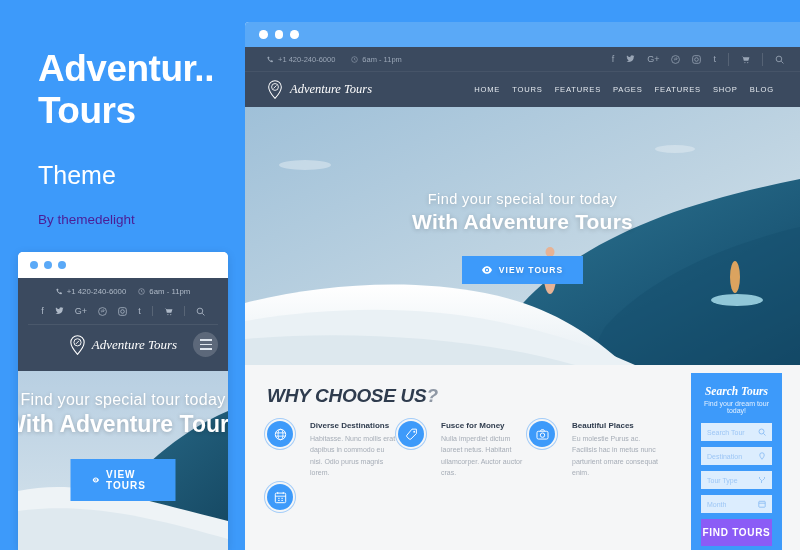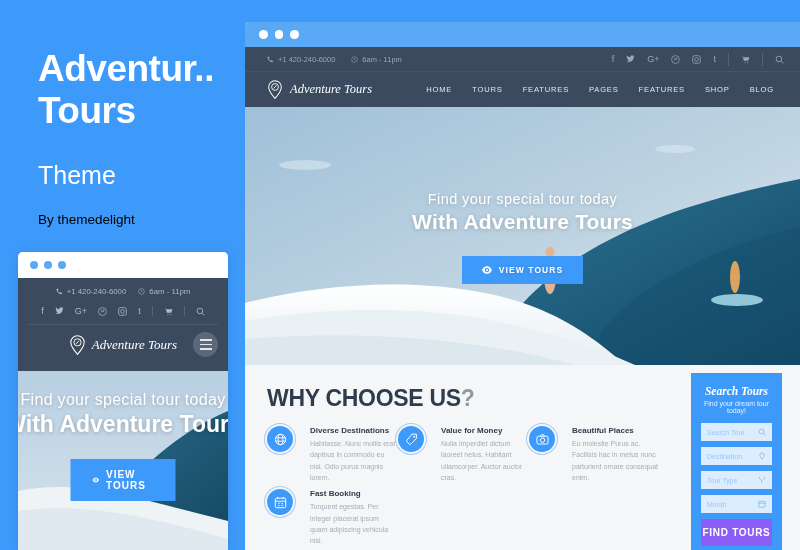--- a/index.html
+++ b/index.html
@@ -24,21 +24,21 @@
     line-height: 1.13;
     letter-spacing: -0.5px;
   }
   .promo-sub {
     color: #ffffff;
     font-size: 25px;
     font-weight: 300;
     margin-top: 29px;
   }
   .promo-by {
-    color: #000000;
+    color: #4c1d95;
     font-size: 13.5px;
     margin-top: 22px;
     font-weight: 400;
   }
 
   
   .mobile-win {
     position: absolute;
     left: 18px; top: 252px;
     width: 210px; height: 298px;
@@ -138,21 +138,21 @@
     display: flex; align-items: center; justify-content: space-between;
     padding: 0 26px 0 22px;
     border-top: 1px solid rgba(255,255,255,.06);
     position: relative;
   }
   .d-logo { display: flex; align-items: center; gap: 7px; }
   .d-logo-txt {
     font-family: "Liberation Serif", serif; font-style: italic;
     color: #fff; font-size: 12.5px;
   }
-  .d-menu { display: flex; gap: 20px; align-items: center; }
+  .d-menu { display: flex; gap: 12px; align-items: center; }
   .d-menu a {
     color: #e3e8ee; font-size: 7.6px; letter-spacing: .8px;
     text-decoration: none; position: relative; padding: 12px 0;
   }
   .d-menu a.active::after {
     content: ""; position: absolute; left: 50%; transform: translateX(-50%);
     bottom: -7px; width: 22px; height: 3px; background: #3d9afa;
   }
 
   
@@ -168,22 +168,22 @@
   .d-btn {
     display: inline-flex; align-items: center; gap: 7px;
     background: #3d9afa; color: #fff;
     font-size: 8.5px; font-weight: bold; letter-spacing: 1.1px;
     padding: 9px 20px; margin-top: 22px;
   }
 
   
   .d-why { background: #f5f6f7; padding: 20px 0 0 0; height: 185px; position: relative; }
   .why-title {
-    font-size: 23px; color: #2f3c4e; font-weight: bold;
-    letter-spacing: -.3px; padding-left: 22px; margin-bottom: 14px;
+    font-size: 19px; color: #2f3c4e; font-weight: bold;
+    letter-spacing: -.3px; padding-left: 22px; margin-bottom: 14px; font-style: italic;
   }
   .why-title .q { color: #8f98a5; font-weight: bold; }
   .feat-grid {
     display: grid;
     grid-template-columns: repeat(3, 130px);
     gap: 6px 1px;
     padding-left: 22px;
   }
   .feat { display: flex; gap: 17px; }
   .f-ic {
@@ -485,21 +485,21 @@
       </div>
 
       <div class="feat">
         <span class="f-ic">
           <svg width="13" height="13" viewBox="0 0 16 16">
               <path d="M8.6 1.4H14v5.4L7.2 13.6a1.4 1.4 0 01-2 0L2.4 10.8a1.4 1.4 0 010-2z" fill="none" stroke="#fff" stroke-width="1.2"></path>
               <circle cx="11.3" cy="4.6" r="1.1" fill="#fff"></circle>
             </svg>
         </span>
         <div>
-          <div class="f-h">Value for Money</div>
+          <div class="f-h">Fusce for Money</div>
           <div class="f-p">Nulla imperdiet dictum laoreet netus. Habitant ullamcorper. Auctor auctor cras.</div>
         </div>
       </div>
 
       <div class="feat">
         <span class="f-ic">
           <svg width="13" height="13" viewBox="0 0 16 16">
               <rect x="1.2" y="4" width="13.6" height="9.6" rx="1.8" fill="none" stroke="#fff" stroke-width="1.2"></rect>
               <path d="M5.4 4l1.1-1.8h3l1.1 1.8" fill="none" stroke="#fff" stroke-width="1.2"></path>
               <circle cx="8" cy="8.8" r="2.7" fill="none" stroke="#fff" stroke-width="1.2"></circle>
@@ -511,24 +511,20 @@
         </div>
       </div>
 
       <div class="feat">
         <span class="f-ic">
           <svg width="13" height="13" viewBox="0 0 16 16">
               <rect x="1.6" y="2.6" width="12.8" height="11.8" rx="1.4" fill="none" stroke="#fff" stroke-width="1.2"></rect>
               <path d="M1.6 6.4h12.8M4.6 1.2v2.6M11.4 1.2v2.6M5 9h2M9 9h2M5 11.6h2M9 11.6h2" stroke="#fff" stroke-width="1.1"></path>
             </svg>
         </span>
-        <div>
-          <div class="f-h">Fast Booking</div>
-          <div class="f-p">Torquent egestas. Per integer placerat ipsum quam adipiscing vehicula nisi.</div>
-        </div>
       </div>
 
 
 
     </div>
 
     <div class="search-w">
       <div class="sw-title">Search Tours</div>
       <div class="sw-sub">Find your dream tour today!</div>
 

